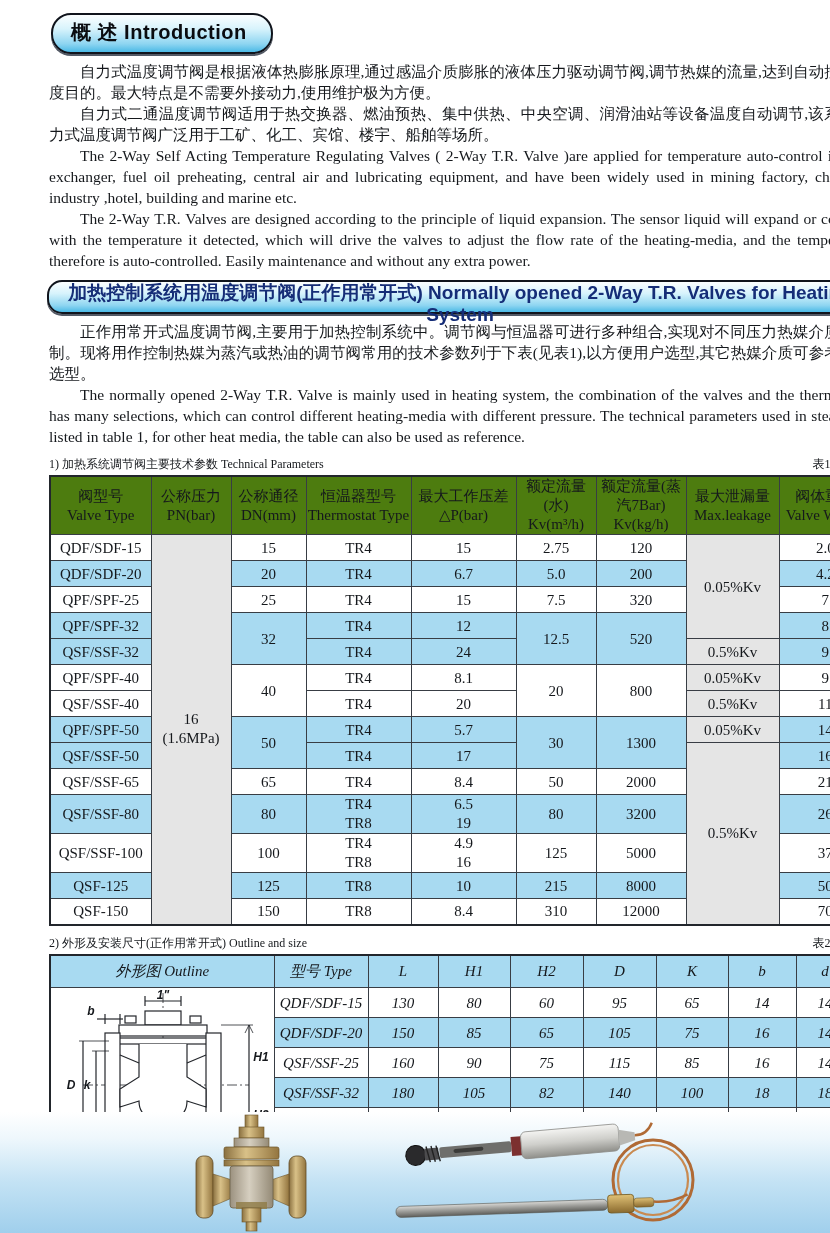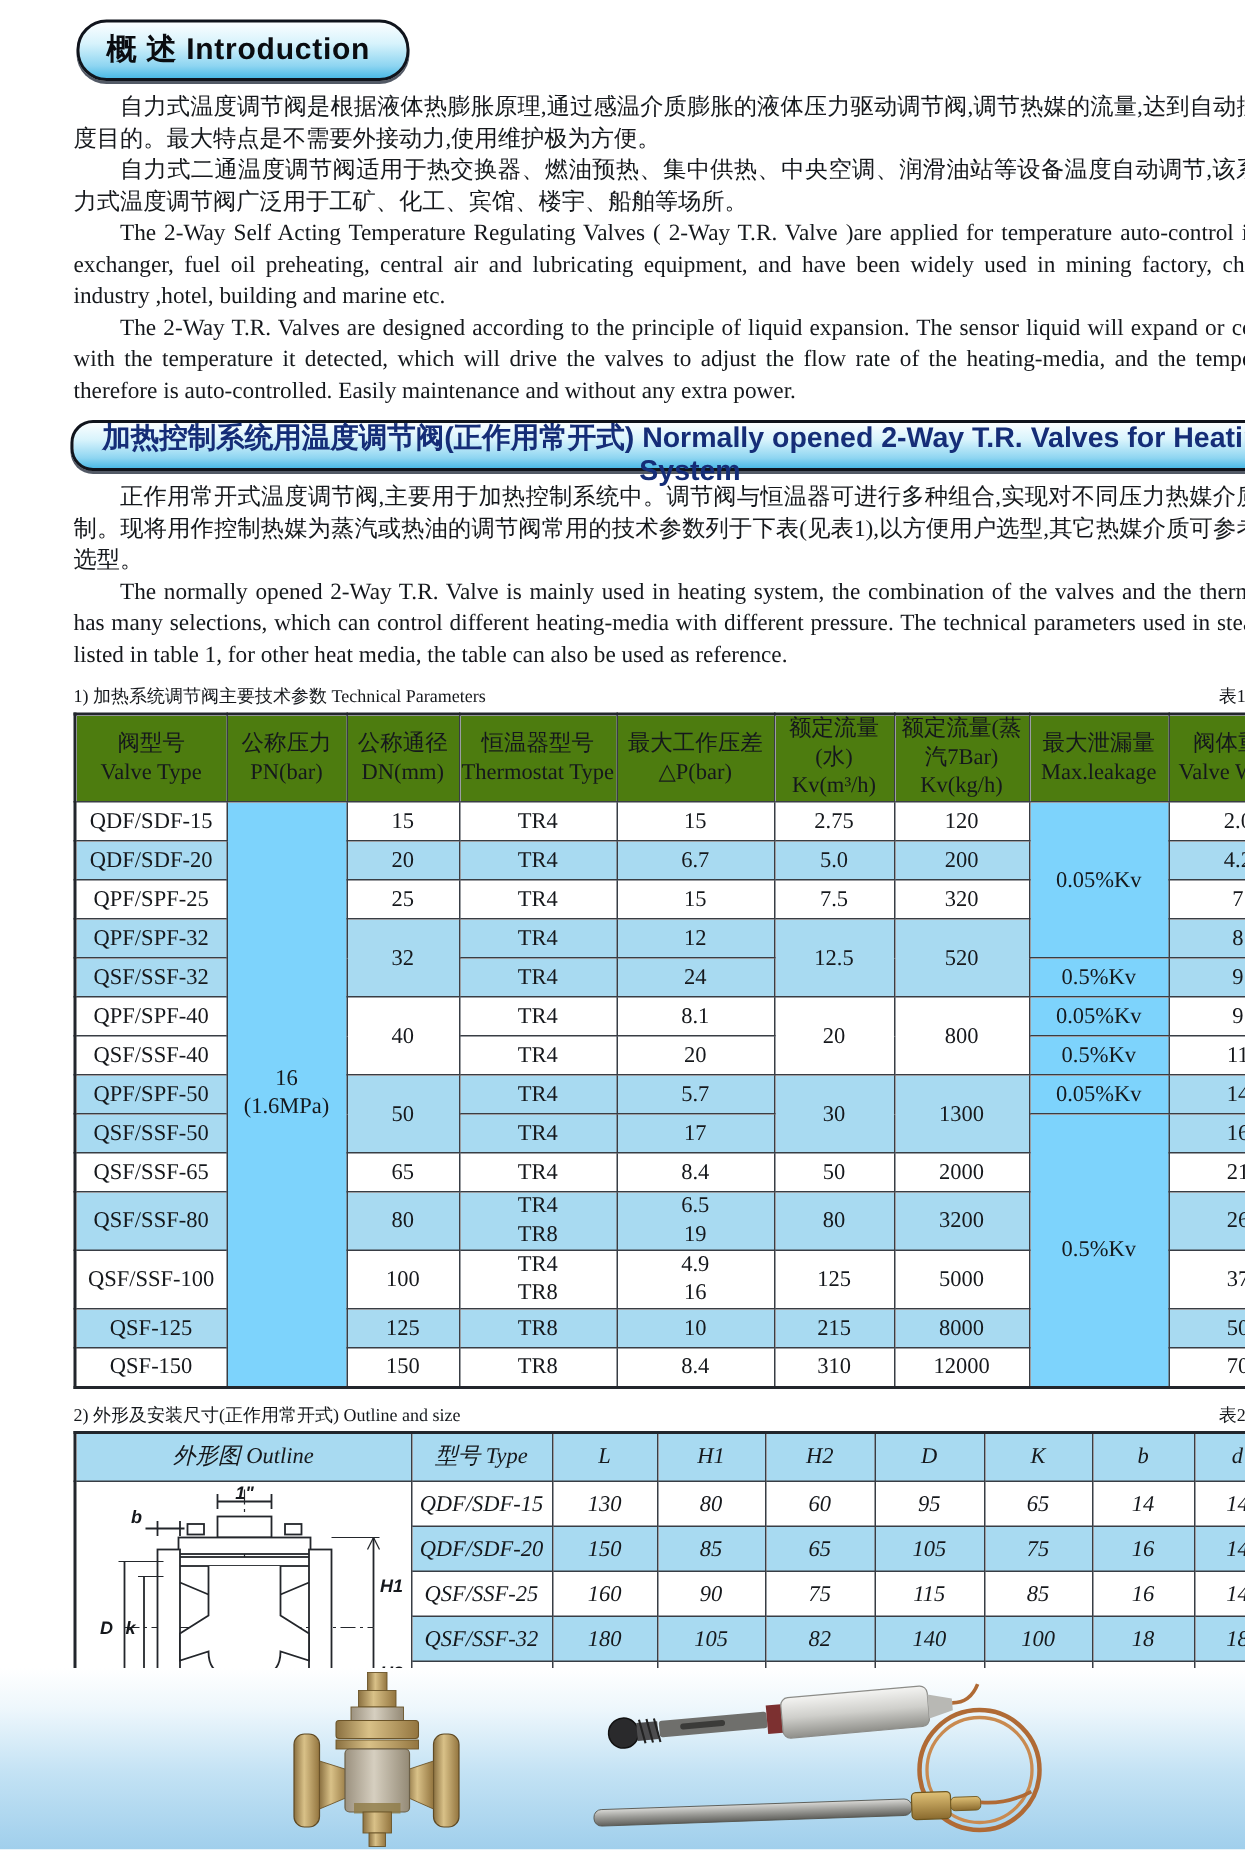--- a/index.html
+++ b/index.html
@@ -38,21 +38,21 @@
        margin:9px 6px 2px 4px;font-size:12px;}
 
   
   table{border-collapse:collapse;table-layout:fixed;width:822px;margin:1px 0 0 4px;
         border:2px solid #22262c;}
   td,th{border:1px solid #383d44;text-align:center;vertical-align:middle;
         padding:0;font-size:15px;font-weight:normal;line-height:18px;overflow:hidden;}
   tr.hd{background:#4d7c0f;height:58px;}
   tr.hd2{background:#a8daf1;height:33px;}
   tr.b{background:#a8daf1;}
-  td.w{background:#7dd3fc;}
+  td.w{background:#e5e5e5;}
   .t1 tr{height:26px;}
   .t1 tr.hd{height:58px;}
   .t1 tr.tall{height:38px;}
   .t2 tr{height:30px;font-style:italic;}
   .t2 tr.hd2{height:33px;}
   .z{display:block;line-height:19px;}
   .outline-cell{background:#ffffff;}
 
   
   .panel{

